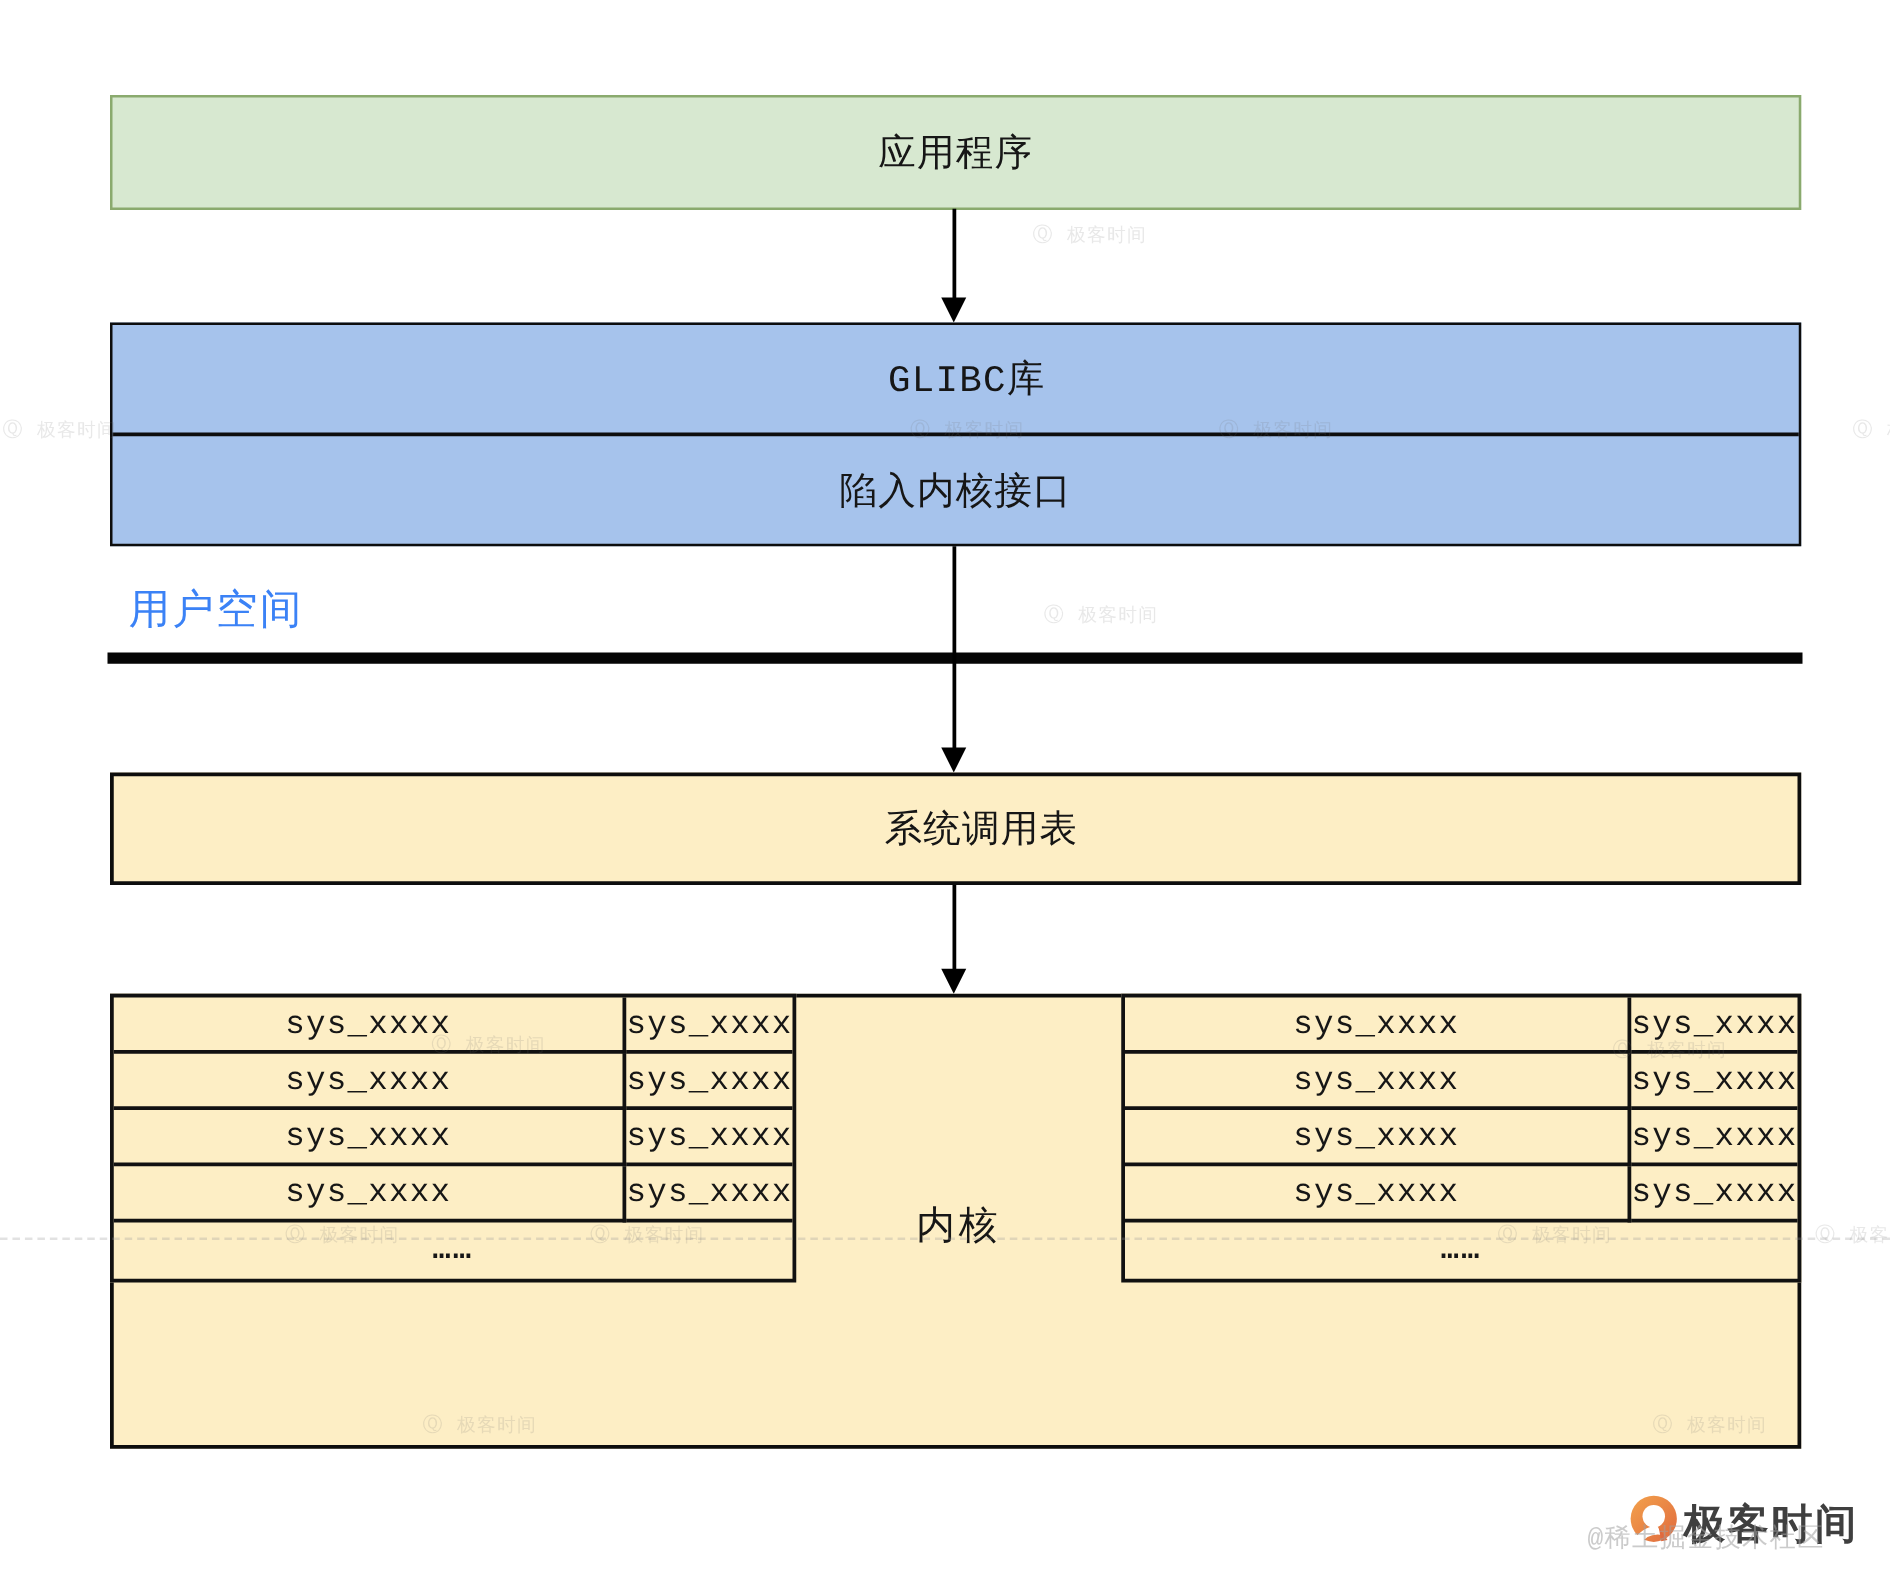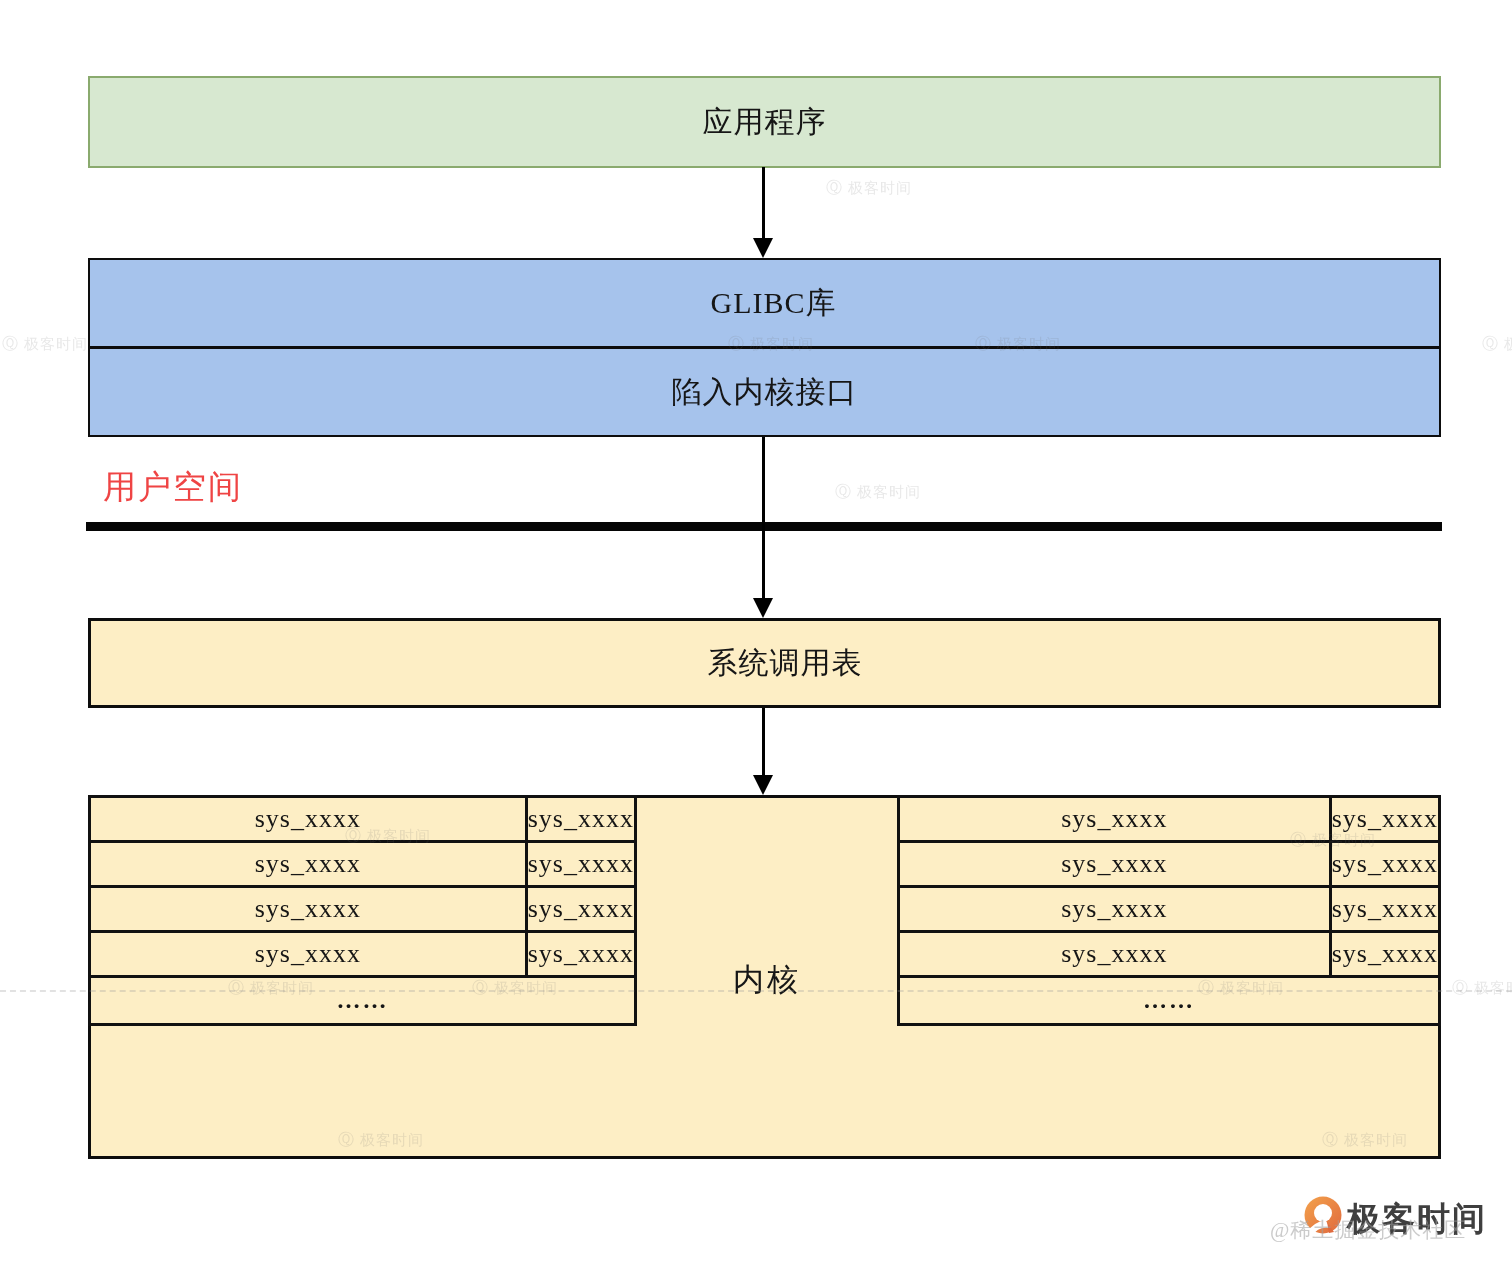--- a/index.html
+++ b/index.html
@@ -1,29 +1,29 @@
 <!DOCTYPE html>
 <html><head>
 <meta charset="utf-8">
 <style>
   html,body{margin:0;padding:0;background:#ffffff;}
   .canvas{
     position:relative;width:1512px;height:1269px;background:#ffffff;
-    overflow:hidden;font-family:Liberation Serif, serif;color:#161616;
+    overflow:hidden;font-family:Liberation Mono, monospace;color:#161616;
   }
   .box{
     position:absolute;display:flex;align-items:center;justify-content:center;
     box-sizing:border-box;font-size:30px;letter-spacing:1px;
   }
   .app-box{background:#d7e8d0;border:2px solid #8aaa6e;}
   .lib-box{background:#a6c3ec;border:2px solid #0d0d0d;flex-direction:column;padding:0;align-items:stretch;}
   .lib-row{flex:1;display:flex;align-items:center;justify-content:center;}
   .lib-row.first{border-bottom:3px solid #0d0d0d;padding-left:18px;}
   .yellow{background:#fdeec5;border:3px solid #0d0d0d;padding-left:41px;}
-  .space-label{position:absolute;font-size:33px;letter-spacing:2px;color:#ef4444;}
+  .space-label{position:absolute;font-size:33px;letter-spacing:2px;color:#3b82f6;}
   .divider{position:absolute;background:#050505;}
   .arrow-line{position:absolute;width:3px;background:#000;}
   .arrow-head{position:absolute;width:0;height:0;border-left:10px solid transparent;border-right:10px solid transparent;border-top:20px solid #000;}
   .systable{
     position:absolute;display:grid;grid-template-columns:1fr;grid-auto-rows:1fr;
     box-sizing:border-box;border:3px solid #111;background:#fdeec5;z-index:2;
   }
   .cell{
     display:flex;align-items:center;justify-content:center;
     font-size:26px;border-bottom:3px solid #111;border-right:3px solid #111;

